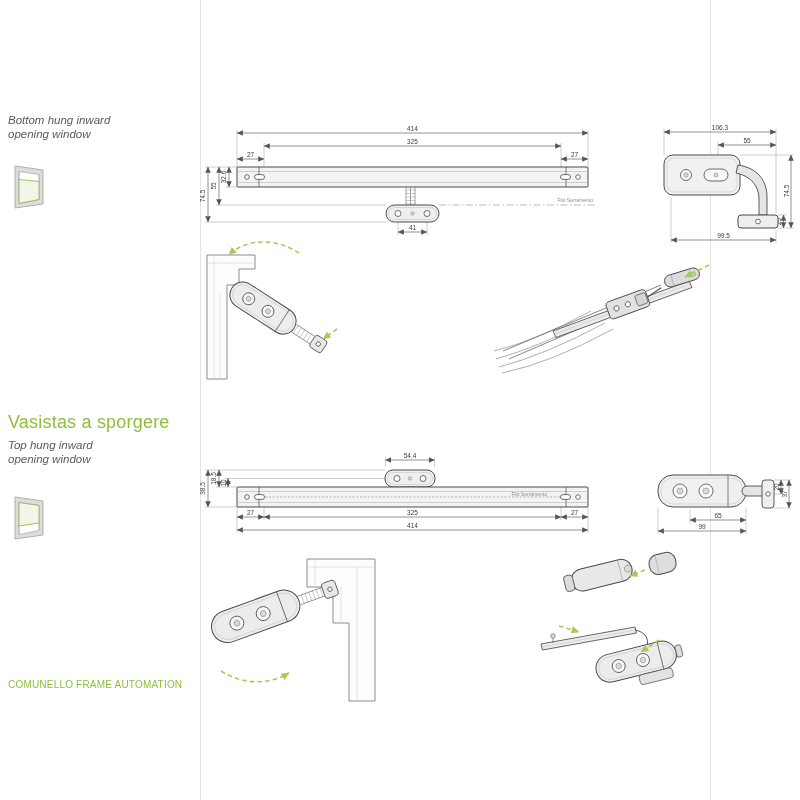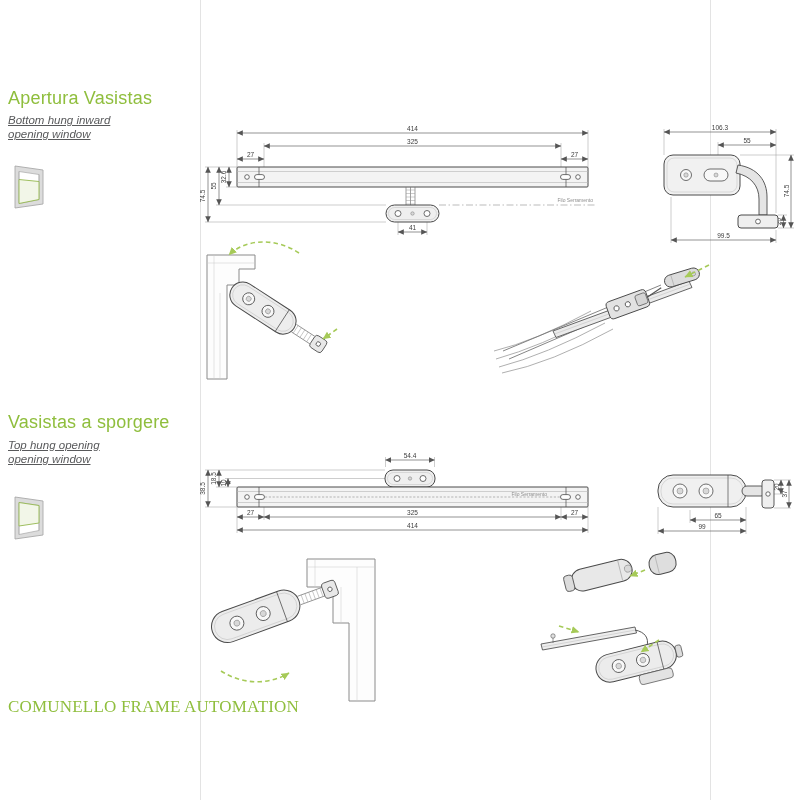--- a/index.html
+++ b/index.html
@@ -1,21 +1,21 @@
 <!DOCTYPE html>
 <html><head>
 <meta charset="utf-8">
 <style>
   html,body{margin:0;padding:0;width:800px;height:800px;background:#ffffff;overflow:hidden;}
   body{font-family:"Liberation Sans",sans-serif;position:relative;}
   .page{position:absolute;inset:0;background:#fff;}
   .guide{position:absolute;top:0;bottom:0;width:1px;background:#e3e3e3;}
   .title{position:absolute;left:8px;color:#8fbe3d;font-size:18px;font-weight:400;letter-spacing:.2px;margin:0;}
-  .sub{position:absolute;left:8px;color:#58595b;font-size:11.5px;font-style:italic;line-height:1.25;text-decoration:underline;}
-  .footer{position:absolute;left:8px;top:697px;color:#8fbe3d;font-size:17px;letter-spacing:.2px;font-family:Liberation Serif, serif;}
+  .sub{position:absolute;left:8px;color:#58595b;font-size:11.5px;font-style:italic;line-height:1.25;}
+  .footer{position:absolute;left:8px;top:679px;color:#8fbe3d;font-size:10px;letter-spacing:.2px;}
   svg.abs{position:absolute;overflow:visible;}
   text{font-family:"Liberation Sans",sans-serif;}
   .dim{font-size:6.5px;fill:#3c3c3c;}
   .small-lbl{font-size:5px;fill:#8f8f8f;}
   .dl{stroke:#666;stroke-width:.7;fill:none;}
   .ext{stroke:#9b9b9b;stroke-width:.5;fill:none;}
   .body-fill{fill:#f3f3f3;stroke:#4a4a4a;stroke-width:1;}
   .inner-line{stroke:#b5b5b5;stroke-width:.6;fill:none;}
   .hole{fill:#ffffff;stroke:#4a4a4a;stroke-width:.8;}
   .boss{fill:#f8f8f8;stroke:#4a4a4a;stroke-width:.8;}
@@ -36,21 +36,20 @@
       </marker>
       <marker id="agr" markerWidth="9" markerHeight="9" viewBox="0 0 9 9" refX="7.5" refY="4.5" orient="auto" markerUnits="userSpaceOnUse">
         <path d="M0,0.8 L8,4.5 L0,8.2 Z" fill="#a6ca58"></path>
       </marker>
     </defs>
   </svg>
 
   <div class="guide" style="left:200px"></div>
   <div class="guide" style="left:710px"></div>
 
-  <h2 class="title" style="top:88px">Apertura Vasistas</h2>
   <div class="sub" style="top:113px">
     <span>Bottom hung inward</span><br>
     <span>opening window</span>
   </div>
 
   <svg class="abs" style="left:10px;top:161px" width="40" height="48" viewBox="0 0 40 48">
     <path d="M5,5 L33,9 L33,43 L5,47 Z" fill="#dcdcdc" stroke="#a9a9a9" stroke-width=".9"></path>
     <path d="M9,10.5 L29,13.5 L29,38.5 L9,42.5 Z" fill="#ffffff" stroke="#a9a9a9" stroke-width=".7"></path>
     <path d="M9,18.5 L29,20.5 L29,38.5 L9,42.5 Z" fill="#f2f6e8" stroke="#94b84e" stroke-width=".9"></path>
     <path d="M9,10.5 L9,18.5 M29,13.5 L29,20.5" stroke="#a9a9a9" stroke-width=".6"></path>
@@ -183,21 +182,21 @@
     <g transform="translate(170,30) rotate(-17)">
       <rect x="0" y="0" width="36" height="12" rx="6" fill="#dcdcdc" stroke="#4a4a4a" stroke-width=".9"></rect>
       <path d="M8,0 V12" stroke="#999" stroke-width=".5"></path>
       <circle class="boss-in" cx="30" cy="6" r="2"></circle>
     </g>
     <path class="garrow" d="M216,18 L192,30" marker-end="url(#agr)"></path>
   </svg>
 
   <h2 class="title" style="top:412px">Vasistas a sporgere</h2>
   <div class="sub" style="top:438px">
-    <span>Top hung opening</span><br>
+    <span>Top hung inward</span><br>
     <span>opening window</span>
   </div>
 
   <svg class="abs" style="left:10px;top:492px" width="40" height="48" viewBox="0 0 40 48">
     <path d="M5,5 L33,9 L33,43 L5,47 Z" fill="#dcdcdc" stroke="#a9a9a9" stroke-width=".9"></path>
     <path d="M9,10.5 L29,13.5 L29,38.5 L9,42.5 Z" fill="#ffffff" stroke="#a9a9a9" stroke-width=".7"></path>
     <path d="M9,10.5 L29,13.5 L29,31 L9,34 Z" fill="#f2f6e8" stroke="#94b84e" stroke-width=".9"></path>
     <path d="M9,42.5 L9,34 M29,38.5 L29,31" stroke="#a9a9a9" stroke-width=".6"></path>
   </svg>
 

